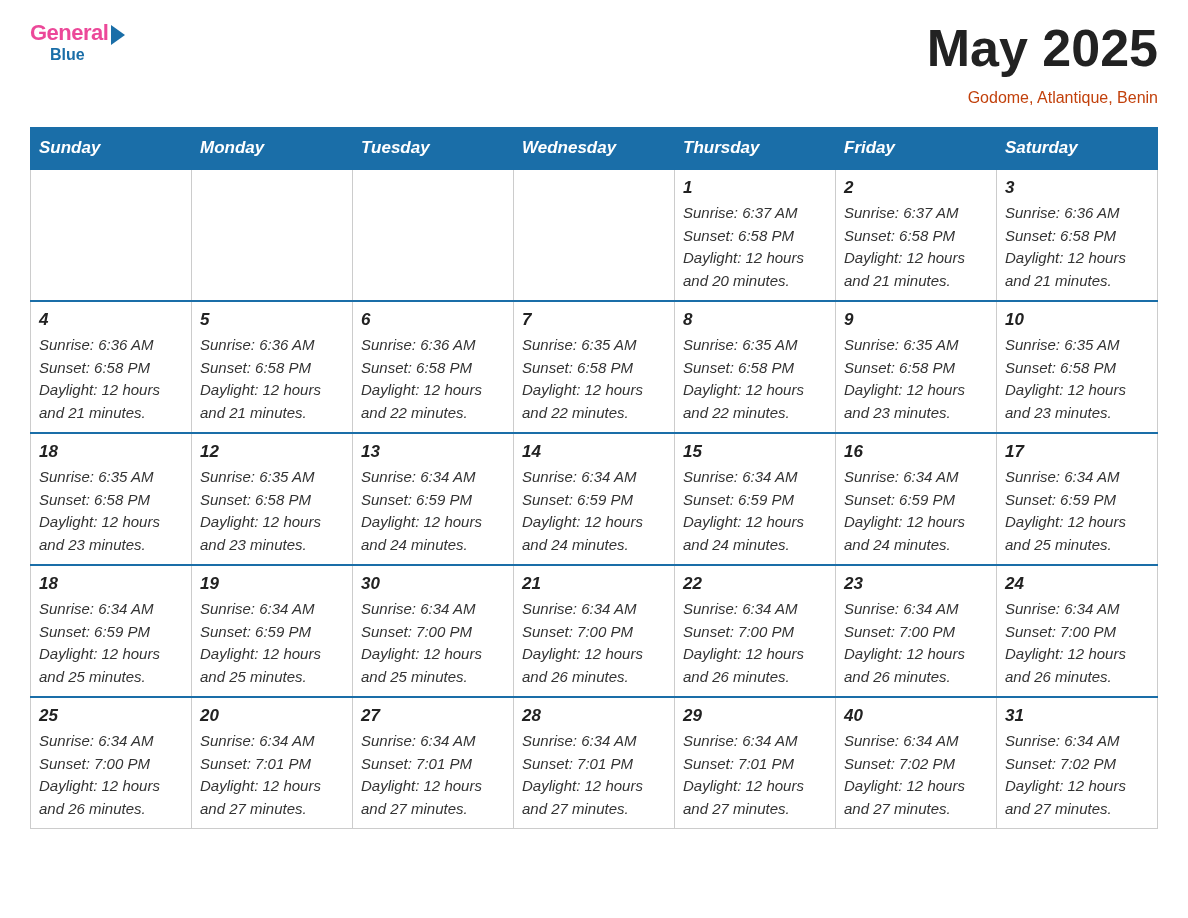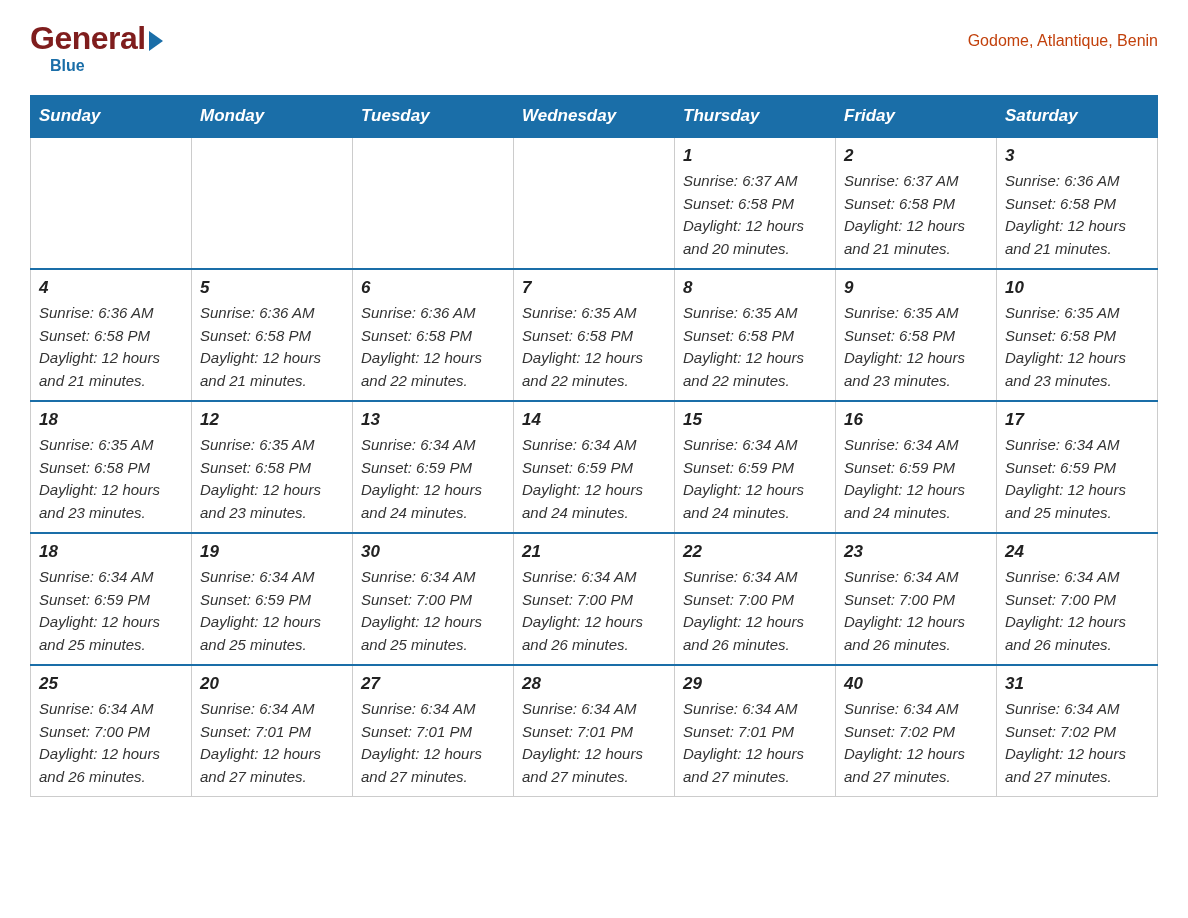--- a/index.html
+++ b/index.html
@@ -19,23 +19,23 @@
     .logo {
       display: flex;
       flex-direction: column;
       align-items: flex-start;
     }
     .logo-top {
       display: flex;
       align-items: center;
     }
     .logo-general {
-      font-size: 32px;
-      font-weight: bold;
-      color: #7f1d1d;
+      font-size: 22px;
+      font-weight: bold;
+      color: #ec4899;
       letter-spacing: -0.5px;
     }
     .logo-triangle {
       width: 0;
       height: 0;
       border-left: 14px solid #1a6ea8;
       border-top: 10px solid transparent;
       border-bottom: 10px solid transparent;
       margin-left: 3px;
       margin-top: 4px;
@@ -110,20 +110,21 @@
 
 <div class="header">
   <div class="logo">
     <div class="logo-top">
       <span class="logo-general">General</span>
       <div class="logo-triangle"></div>
     </div>
     <span class="logo-blue">Blue</span>
   </div>
   <div class="title-section">
+    <div class="title-month">May 2025</div>
     <div class="title-location">Godome, Atlantique, Benin</div>
   </div>
 </div>
 
 <table class="calendar">
   <thead>
     <tr>
     <th>Sunday</th>
         <th>Monday</th>
         <th>Tuesday</th>

